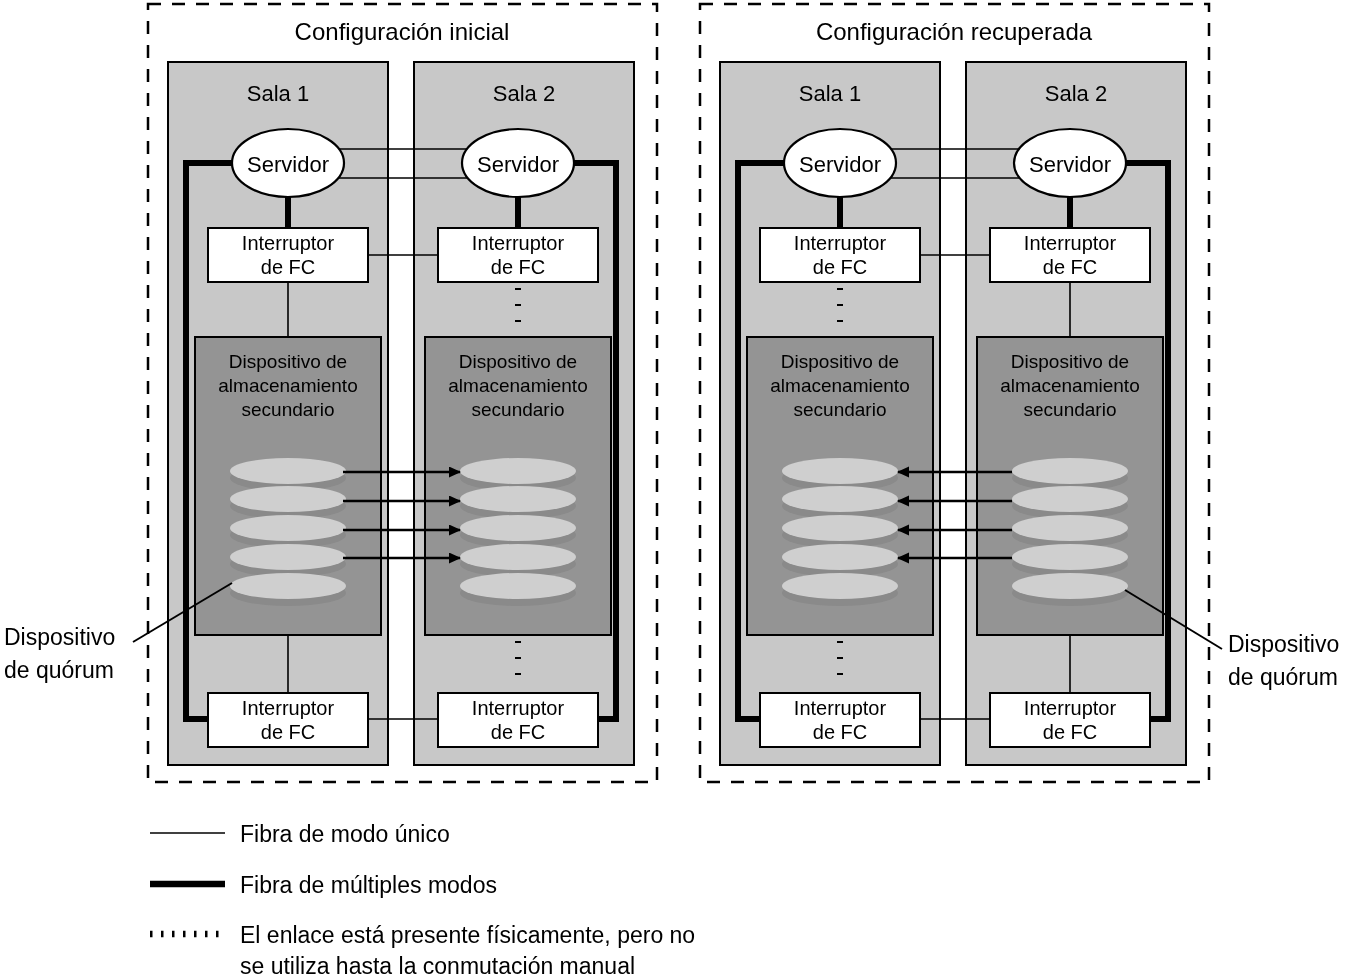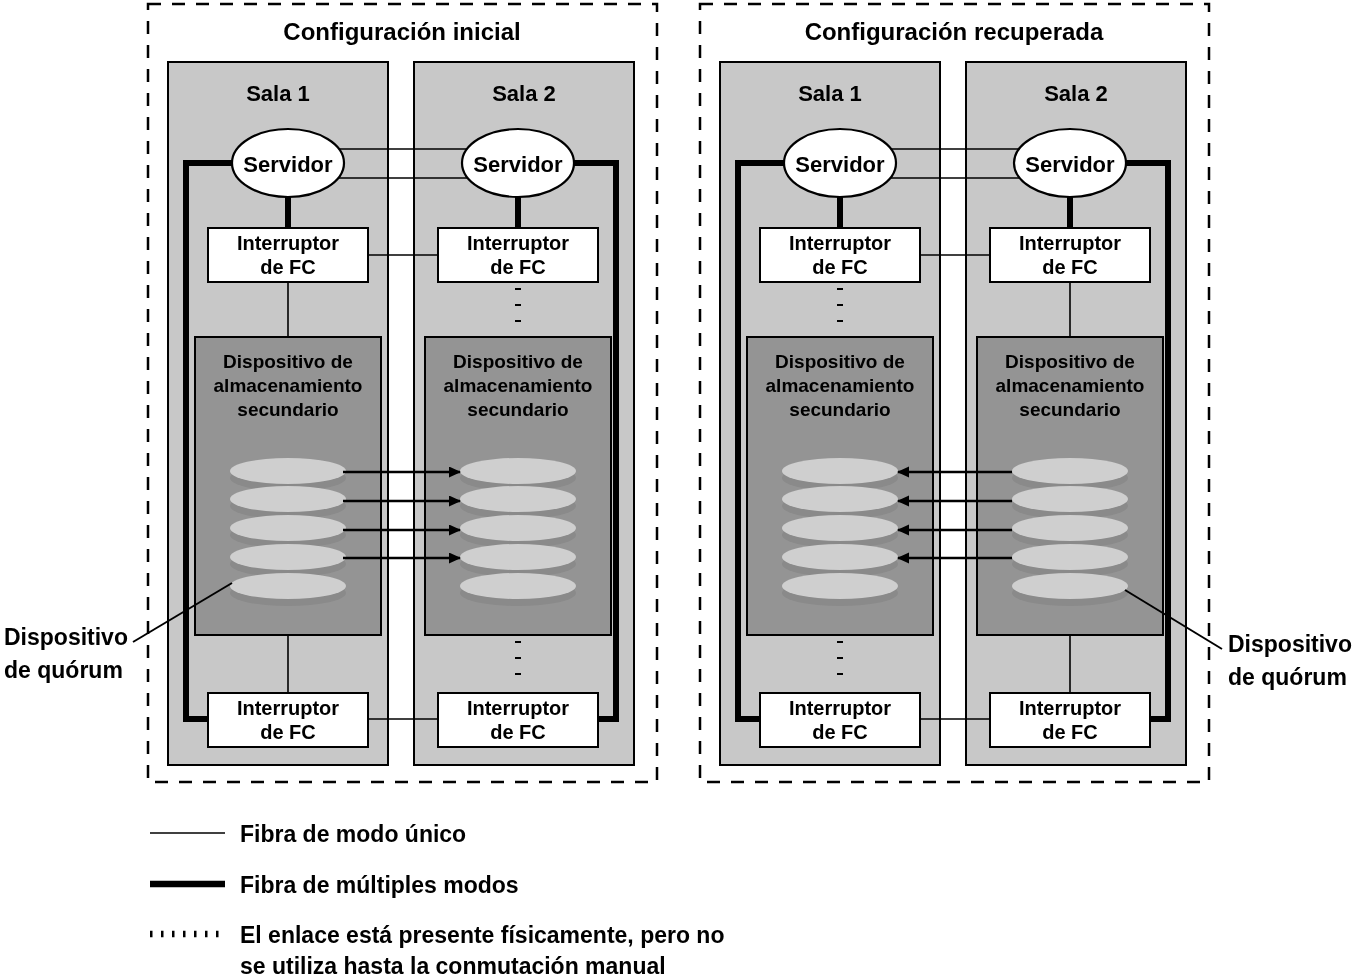--- a/index.html
+++ b/index.html
@@ -1,17 +1,17 @@
 <!DOCTYPE html>
 <html><head>
 <meta charset="utf-8">
 <style>
   html,body{margin:0;padding:0;background:#ffffff;}
   body{width:1355px;height:978px;font-family:"Liberation Sans",sans-serif;overflow:hidden;}
-  #stage{position:relative;width:1355px;height:978px;font-weight:bold;}
+  #stage{position:relative;width:1355px;height:978px;}
   svg#diagram{position:absolute;left:0;top:0;width:1355px;height:978px;}
   text{font-family:"Liberation Sans",sans-serif;fill:#000;}
 </style>
 </head>
 <body>
 
 <div id="stage">
 <svg id="diagram" viewBox="0 0 1355 978">
 
   <defs>

